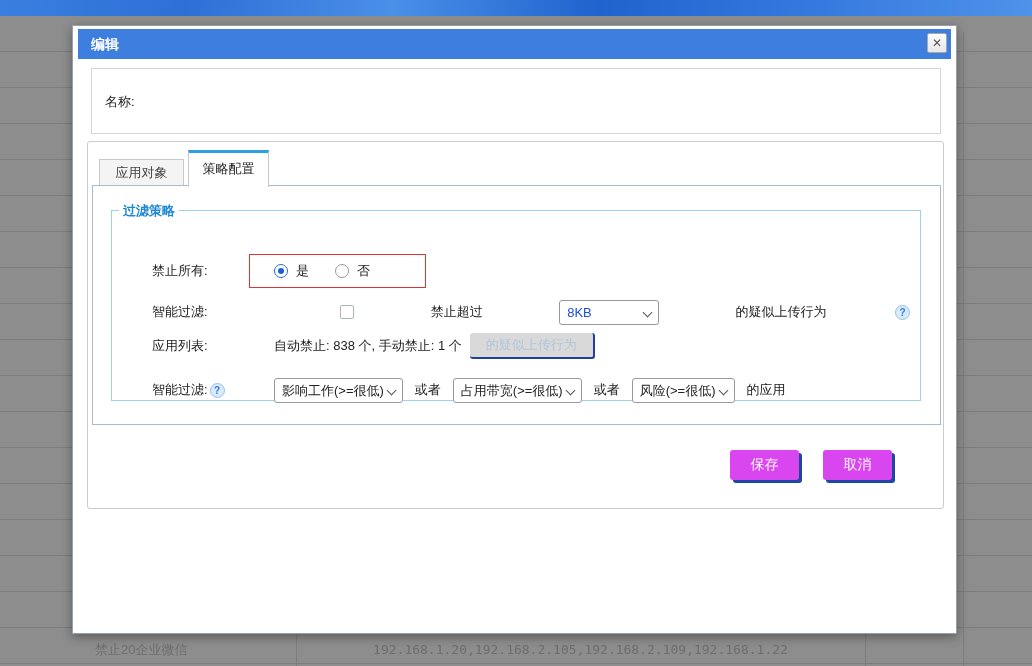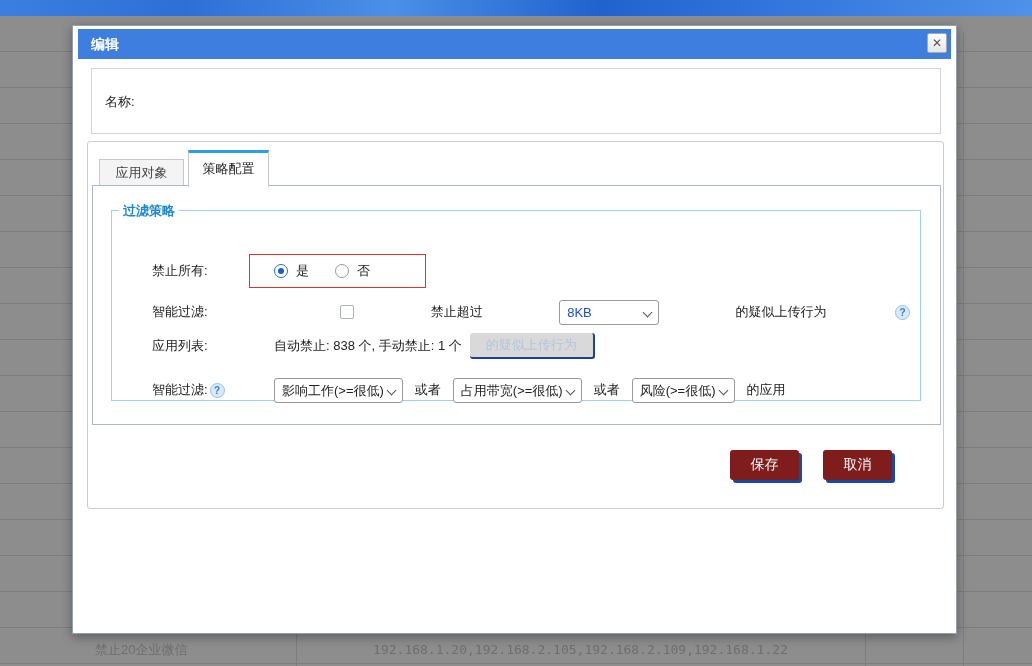--- a/index.html
+++ b/index.html
@@ -77,21 +77,21 @@
   .sel-auto { margin-right:12px; }
 
   .help-icon { width:15px; height:15px; border-radius:50%; background:#d9eafc; border:1px solid #96c0ea;
     color:#2f7fd8; font-weight:bold; font-size:10px; line-height:13px; text-align:center; flex:0 0 auto; cursor:pointer; }
   .ml2 { margin-left:2px; }
 
   .btn-disabled { width:125px; height:26px; margin-left:8px; background:#d9d9d9; color:#b3c5dc;
     border:none; border-right:2px solid #1f3f99; border-bottom:2px solid #1f3f99; border-radius:3px;
     font:13px "Liberation Sans","DejaVu Sans",sans-serif; }
 
-  .btn-primary { position:absolute; top:308px; width:69px; height:30px; background:#7f1d1d; color:#fff;
+  .btn-primary { position:absolute; top:308px; width:69px; height:30px; background:#d946ef; color:#fff;
     border:none; border-radius:3px; box-shadow:3px 3px 0 0 #1c47a2;
     font:14px "Liberation Sans","DejaVu Sans",sans-serif; cursor:pointer; }
   .btn-save { left:642px; } .btn-cancel { left:735px; }
 
   .gap12 { margin:0 12px 0 0; }
   .txt { white-space:nowrap; }
 </style>
 </head>
 <body>
 

